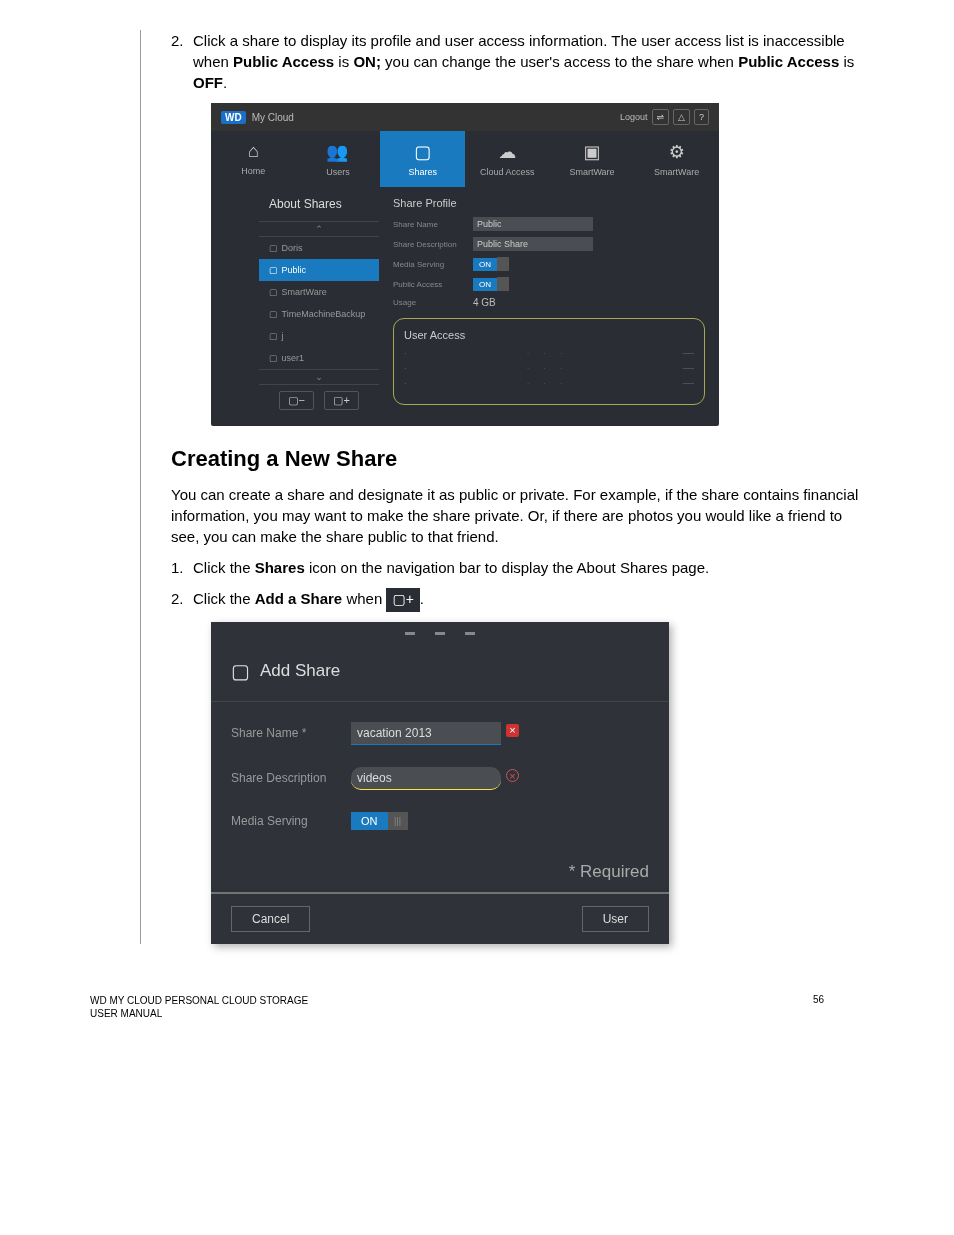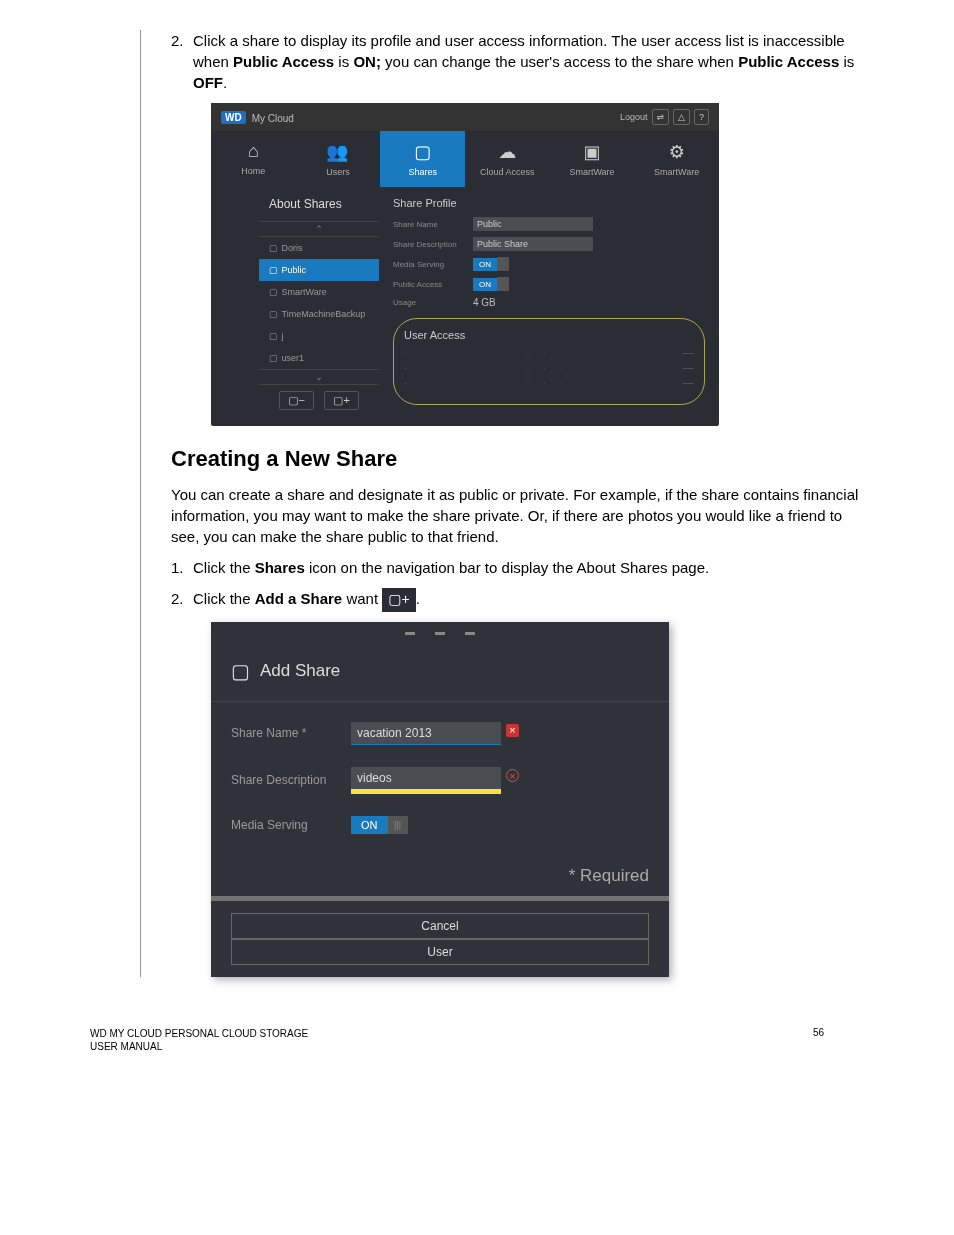--- a/index.html
+++ b/index.html
@@ -6,21 +6,21 @@
   body { font-family: Arial, Helvetica, sans-serif; background: #fff; width: 954px; margin: 0 auto; color: #000; }
   .page { padding: 30px 90px 30px 90px; }
   .header-bar { text-align: right; font-size: 11px; letter-spacing: 0.5px; margin-bottom: 40px; margin-right: 40px; }
   .content-col { margin-left: 50px; border-left: 1px solid #999; padding-left: 30px; }
   .step { font-size: 15px; line-height: 1.4; margin-bottom: 10px; display: flex; }
   .step-num { width: 22px; flex-shrink: 0; }
   .step-text { flex: 1; }
   .step b { font-weight: bold; }
   .screenshot1 { width: 508px; background: #2a2d33; margin: 10px 0 20px 40px; border-radius: 2px; color: #bbb; font-size: 10px; }
   .sc1-top { display: flex; align-items: center; justify-content: space-between; padding: 6px 10px; background: #333; }
-  .sc1-top-left { display: flex; align-items: flex-end; gap: 6px; }
+  .sc1-top-left { display: flex; align-items: center; gap: 6px; }
   .wd-logo { background: #1a6fc9; color: #fff; font-weight: bold; font-size: 10px; padding: 1px 4px; border-radius: 2px; }
   .sc1-top-right { display: flex; align-items: center; gap: 4px; font-size: 9px; text-align: center; }
   .top-btn { border: 1px solid #666; padding: 2px 4px; border-radius: 2px; color: #ccc; }
   .sc1-nav { display: flex; }
   .nav-item { flex: 1; text-align: center; padding: 10px 4px; font-size: 9px; color: #aaa; }
   .nav-item.active { background: #1a7abf; color: #fff; }
   .nav-icon { font-size: 18px; display: block; margin-bottom: 4px; color: #ccc; }
   .nav-item.active .nav-icon { color: #fff; }
   .sc1-body { display: flex; margin-left: 48px; }
   .sc1-left { width: 120px; padding: 10px 0; }
@@ -31,44 +31,44 @@
   .share-actions { display: flex; justify-content: center; gap: 10px; padding: 6px 0; }
   .share-action-btn { border: 1px solid #555; padding: 2px 8px; font-size: 11px; color: #ccc; border-radius: 2px; }
   .sc1-right { flex: 1; padding: 10px 14px; }
   .section-title { font-size: 11px; color: #ccc; margin-bottom: 8px; }
   .form-row { display: flex; align-items: center; margin-bottom: 6px; }
   .form-label { width: 80px; font-size: 8px; color: #888; }
   .form-input { background: #4a4d52; color: #ccc; font-size: 9px; padding: 2px 4px; width: 120px; border: none; }
   .toggle { display: inline-flex; align-items: center; }
   .toggle-on { background: #1a7abf; color: #fff; font-size: 8px; padding: 2px 6px; }
   .toggle-handle { background: #555; width: 12px; height: 14px; display: inline-block; }
-  .user-access { border: 1px solid #a8a854; border-radius: 24px; padding: 10px; margin-top: 10px; }
+  .user-access { border: 1px solid #a8a854; border-radius: 11px; padding: 10px; margin-top: 10px; }
   .ua-row { display: flex; align-items: center; justify-content: space-between; font-size: 8px; color: #666; margin-bottom: 6px; }
   .ua-icons { display: flex; gap: 14px; color: #555; }
 
   .h2 { font-size: 22px; font-weight: bold; margin: 20px 0 12px; }
   .para { font-size: 15px; line-height: 1.4; margin-bottom: 10px; }
   .inline-icon { background: #2a2d33; color: #fff; display: inline-flex; align-items: center; padding: 2px 6px; vertical-align: middle; font-size: 14px; }
 
   .screenshot2 { width: 458px; background: #2f3238; margin: 10px 0 20px 40px; color: #bbb; font-size: 12px; box-shadow: 3px 3px 8px rgba(0,0,0,0.3); }
   .sc2-tabs { display: flex; justify-content: center; gap: 20px; padding: 4px 0; color: #888; font-size: 10px; }
   .sc2-title { display: flex; align-items: center; gap: 10px; padding: 18px 20px; font-size: 17px; color: #ddd; border-bottom: 1px solid #444; }
   .sc2-body { padding: 20px 20px 10px; }
   .sc2-row { display: flex; align-items: center; margin-bottom: 22px; }
   .sc2-label { width: 120px; font-size: 12px; color: #999; }
   .sc2-input-wrap { position: relative; }
   .sc2-input { background: #4a4d52; color: #ddd; border: none; padding: 4px 6px; width: 150px; font-size: 12px; border-bottom: 1px solid #1a7abf; }
-  .sc2-input.plain { border-bottom: 5px solid #fde047; }
+  .sc2-input.plain { border-bottom: 1px solid #fde047; border-radius: 10px; }
   .sc2-clear { position: absolute; right: -18px; top: 2px; color: #fff; font-size: 11px; background: #c33; width: 13px; height: 13px; text-align: center; line-height: 13px; border-radius: 2px; }
   .sc2-clear.alt { background: transparent; color: #c55; border: 1px solid #c55; border-radius: 50%; }
   .sc2-toggle { display: inline-flex; }
   .sc2-toggle-on { background: #1a7abf; color: #fff; padding: 3px 10px; font-size: 11px; }
   .sc2-toggle-handle { background: #555; width: 20px; display: flex; align-items: center; justify-content: center; color: #888; font-size: 9px; }
   .sc2-required { text-align: right; font-size: 17px; color: #aaa; padding: 0 20px 10px; }
-  .sc2-footer { border-top: 5px solid #737373; padding: 12px 20px; display: flex; justify-content: space-between; flex-direction: column; }
+  .sc2-footer { border-top: 2px solid #737373; padding: 12px 20px; display: flex; justify-content: space-between; }
   .sc2-btn { border: 1px solid #666; background: transparent; color: #ddd; padding: 5px 20px; font-size: 12px; }
 
   .footer { display: flex; justify-content: space-between; font-size: 10px; margin-top: 50px; padding: 0 40px 0 0; }
   .footer-left { line-height: 1.3; }
   .folder-glyph { font-size: 9px; }
 </style>
 </head>
 <body>
 
 <div class="page">
@@ -206,21 +206,21 @@
     <div class="step">
       <div class="step-num">1.</div>
       <div class="step-text">
         <span>Click the </span><b>Shares</b><span> icon on the navigation bar to display the About Shares page.</span>
       </div>
     </div>
 
     <div class="step">
       <div class="step-num">2.</div>
       <div class="step-text">
-        <span>Click the </span><b>Add a Share</b><span> want </span><span class="inline-icon">▢+</span><span>.</span>
+        <span>Click the </span><b>Add a Share</b><span> when </span><span class="inline-icon">▢+</span><span>.</span>
       </div>
     </div>
 
     <div class="screenshot2">
       <div class="sc2-tabs">
           <span>▬</span>
           <span>▬</span>
           <span>▬</span>
         </div>
       <div class="sc2-title">

